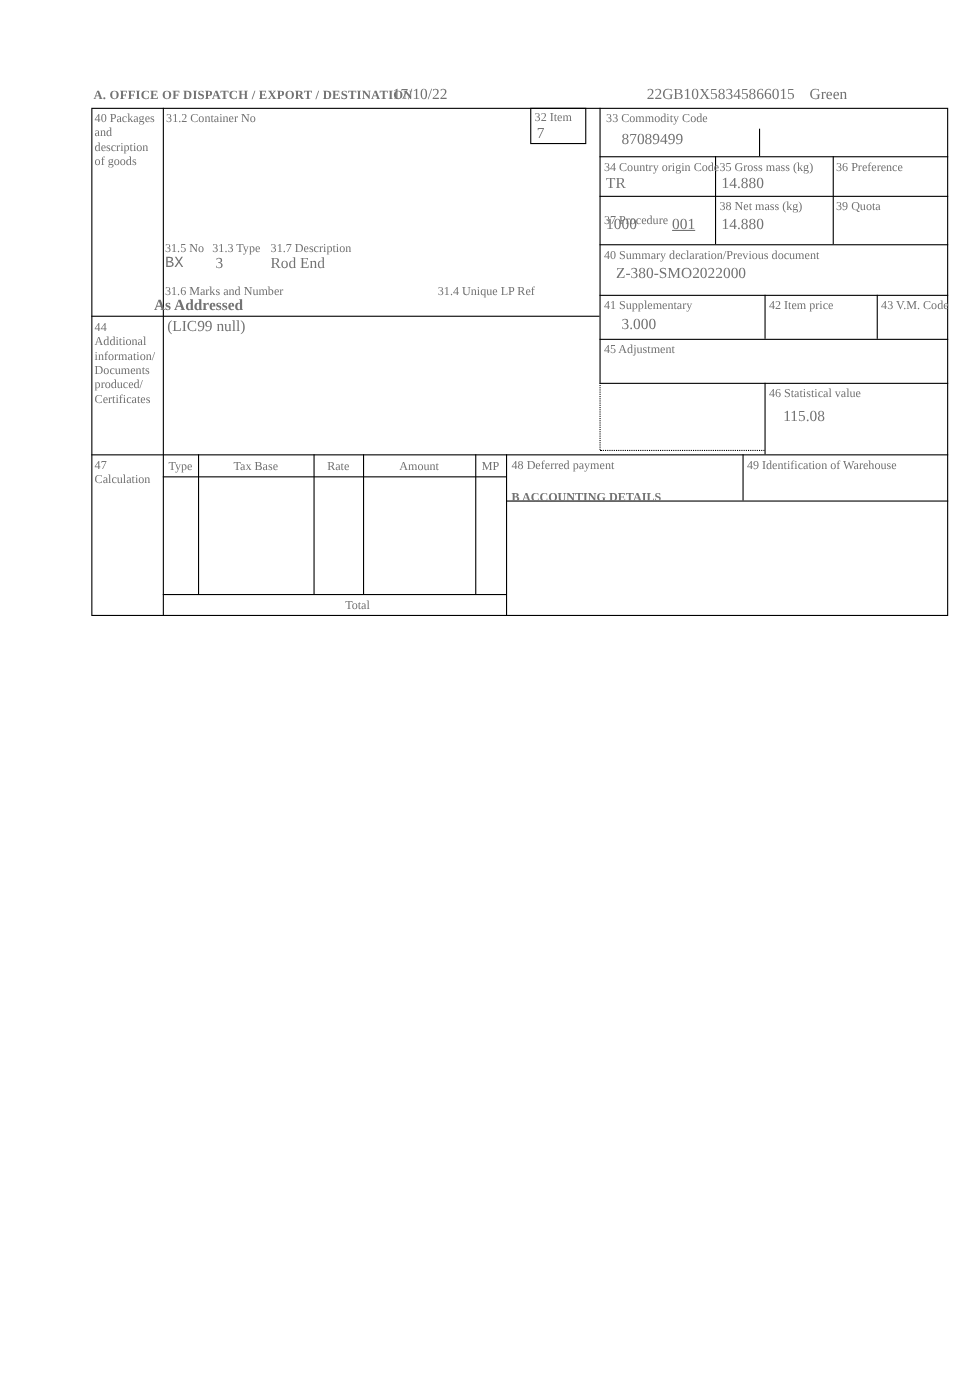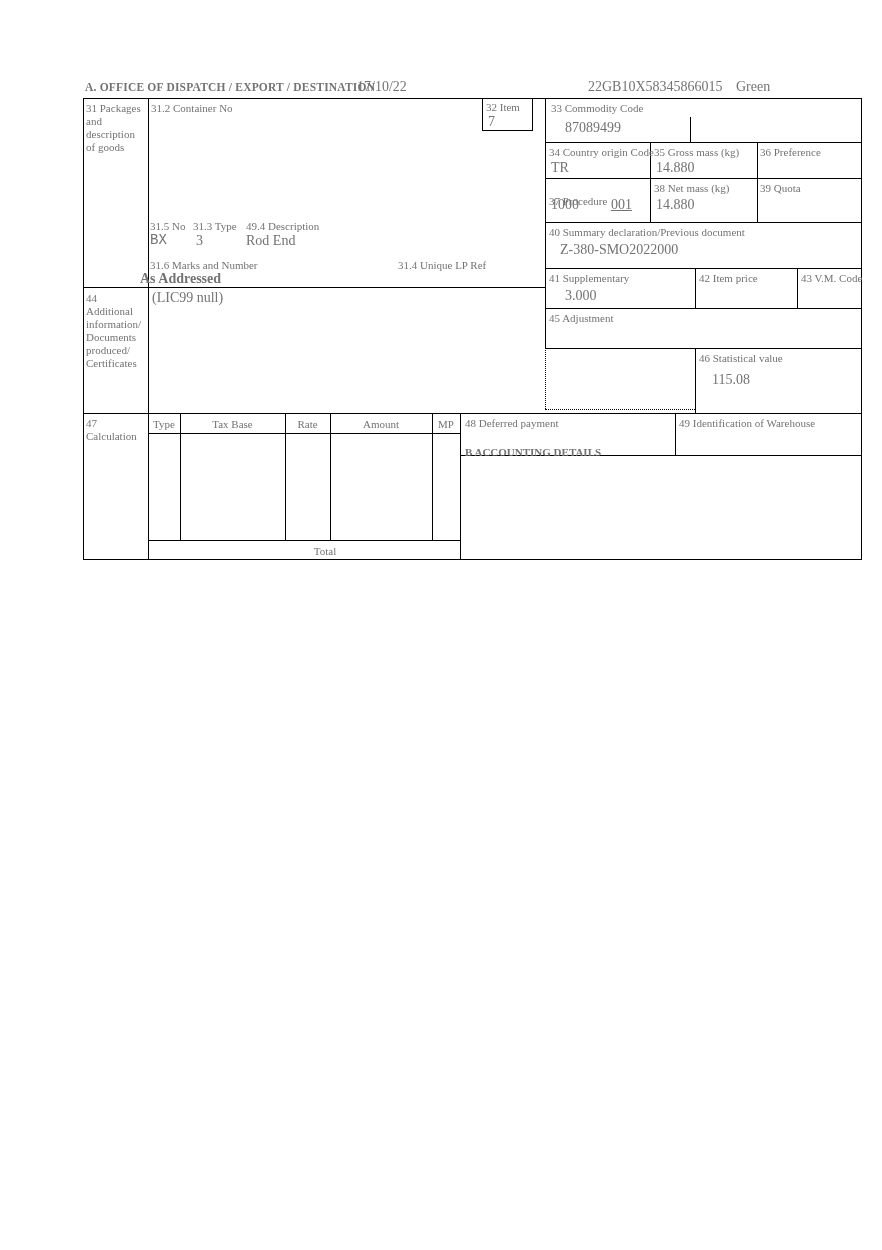--- a/index.html
+++ b/index.html
@@ -62,21 +62,21 @@
   <div class="hline" style="left:545px; top:348px; width:317px;"></div>
   <div class="hdot" style="left:545px; top:409px; width:150px;"></div>
   <div class="hline" style="left:83px;  top:413px; width:779px;"></div>
   <div class="hline" style="left:148px; top:433px; width:312px;"></div>
   <div class="hline" style="left:148px; top:540px; width:312px;"></div>
   <div class="hline" style="left:460px; top:455px; width:402px;"></div>
 
   <div class="rect" style="left:482px; top:98px; width:51px; height:33px;"></div>
 
   <div class="lblblock" style="left:86px; top:102px;">
-    <span>31 Packages</span>
+    <span>40 Packages</span>
     <span>and</span>
     <span>description</span>
     <span>of goods</span>
   </div>
 
   <div class="lbl" style="left:151px; top:102px;">31.2 Container No</div>
 
   <div class="lbl" style="left:486px; top:101px;">32 Item</div>
   <div class="val" style="left:488px; top:114px;">7</div>
 
@@ -94,21 +94,21 @@
   <div class="val" style="left:611px; top:197px;text-decoration:underline;">001</div>
   <div class="lbl" style="left:654px; top:182px;">38 Net mass (kg)</div>
   <div class="val" style="left:656px; top:197px;">14.880</div>
   <div class="lbl" style="left:760px; top:182px;">39 Quota</div>
 
   <div class="lbl" style="left:549px; top:226px;">40 Summary declaration/Previous document</div>
   <div class="val" style="left:560px; top:242px;">Z-380-SMO2022000</div>
 
   <div class="lbl" style="left:150px; top:220px;">31.5 No</div>
   <div class="lbl" style="left:193px; top:220px;">31.3 Type</div>
-  <div class="lbl" style="left:246px; top:220px;">49.4 Description</div>
+  <div class="lbl" style="left:246px; top:220px;">31.7 Description</div>
   <div class="val" style="left:150px; top:233px;font-family:Liberation Mono, monospace;">BX</div>
   <div class="val" style="left:196px; top:233px;">3</div>
   <div class="val" style="left:246px; top:233px;">Rod End</div>
 
   <div class="lbl" style="left:150px; top:259px;">31.6 Marks and Number</div>
   <div class="lbl" style="left:398px; top:259px;">31.4 Unique LP Ref</div>
   <div class="val" style="left:140px; top:271px;font-weight:bold;">As Addressed</div>
 
   <div class="lbl" style="left:549px; top:272px;">41 Supplementary</div>
   <div class="val" style="left:565px; top:288px;">3.000</div>

